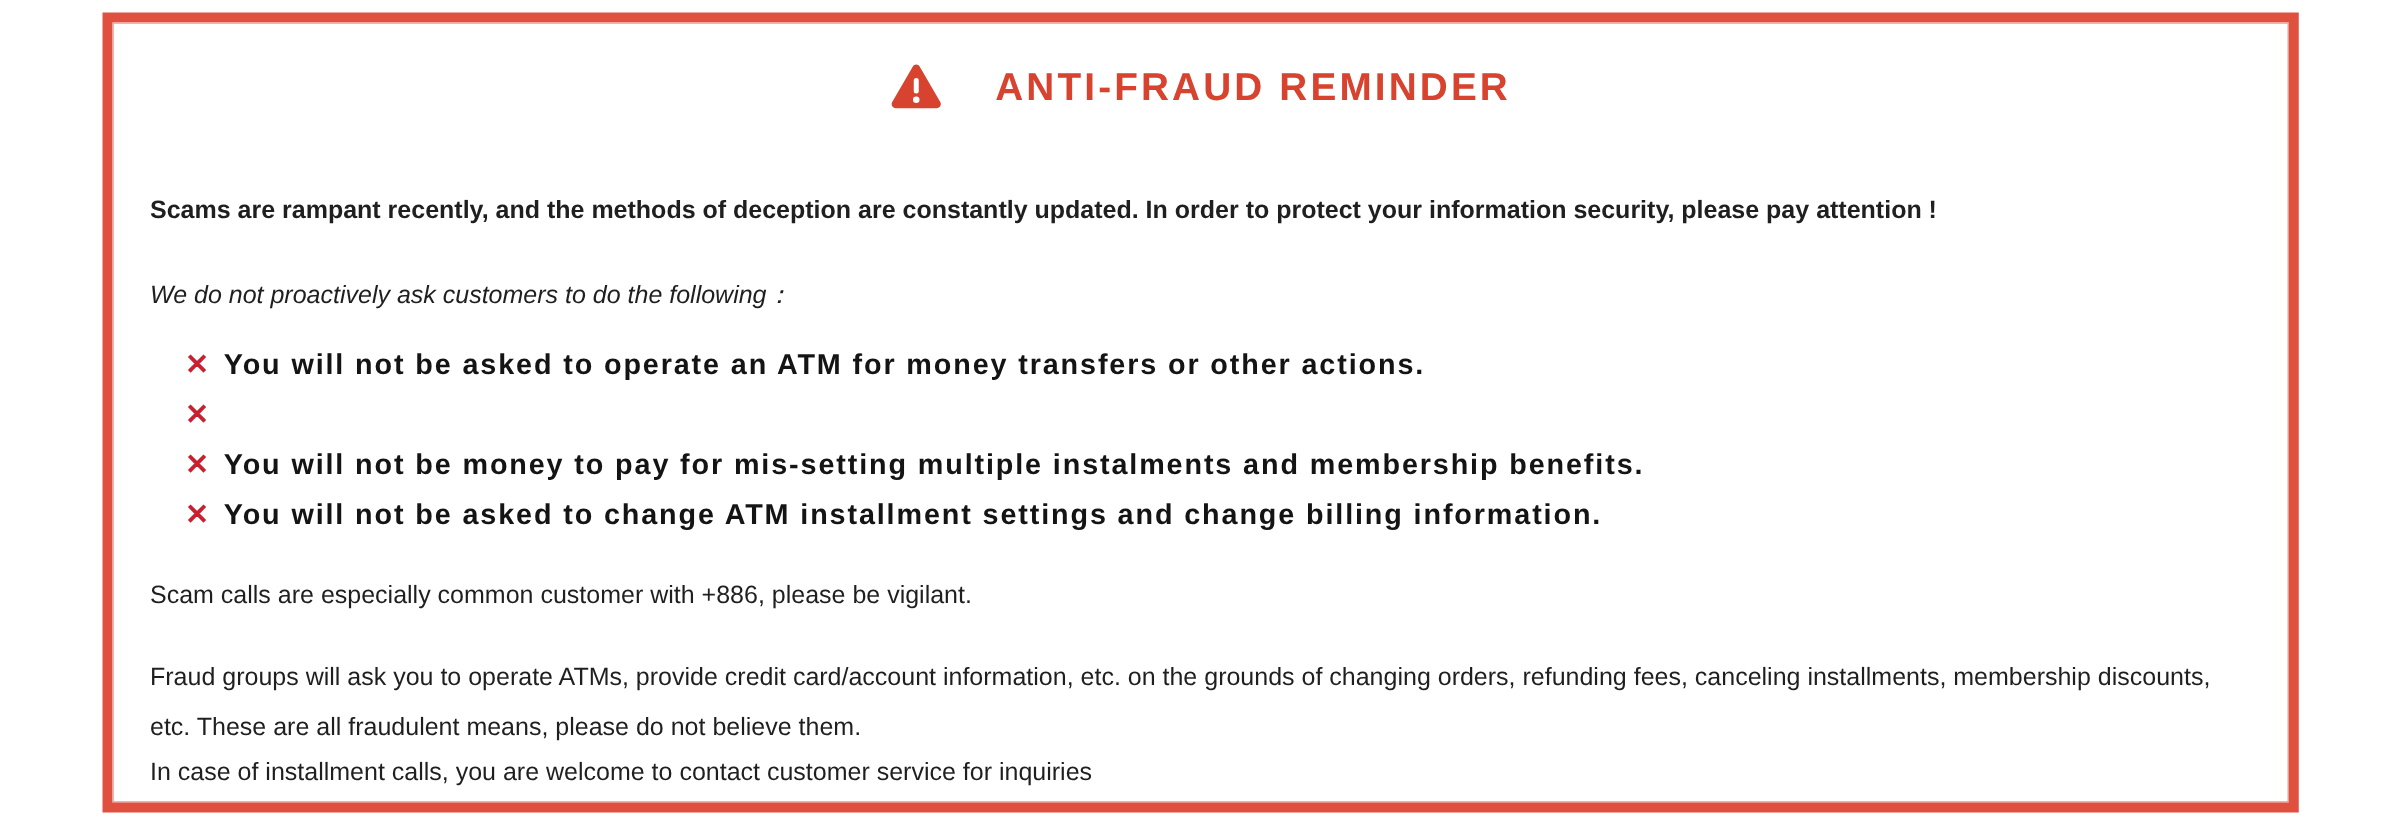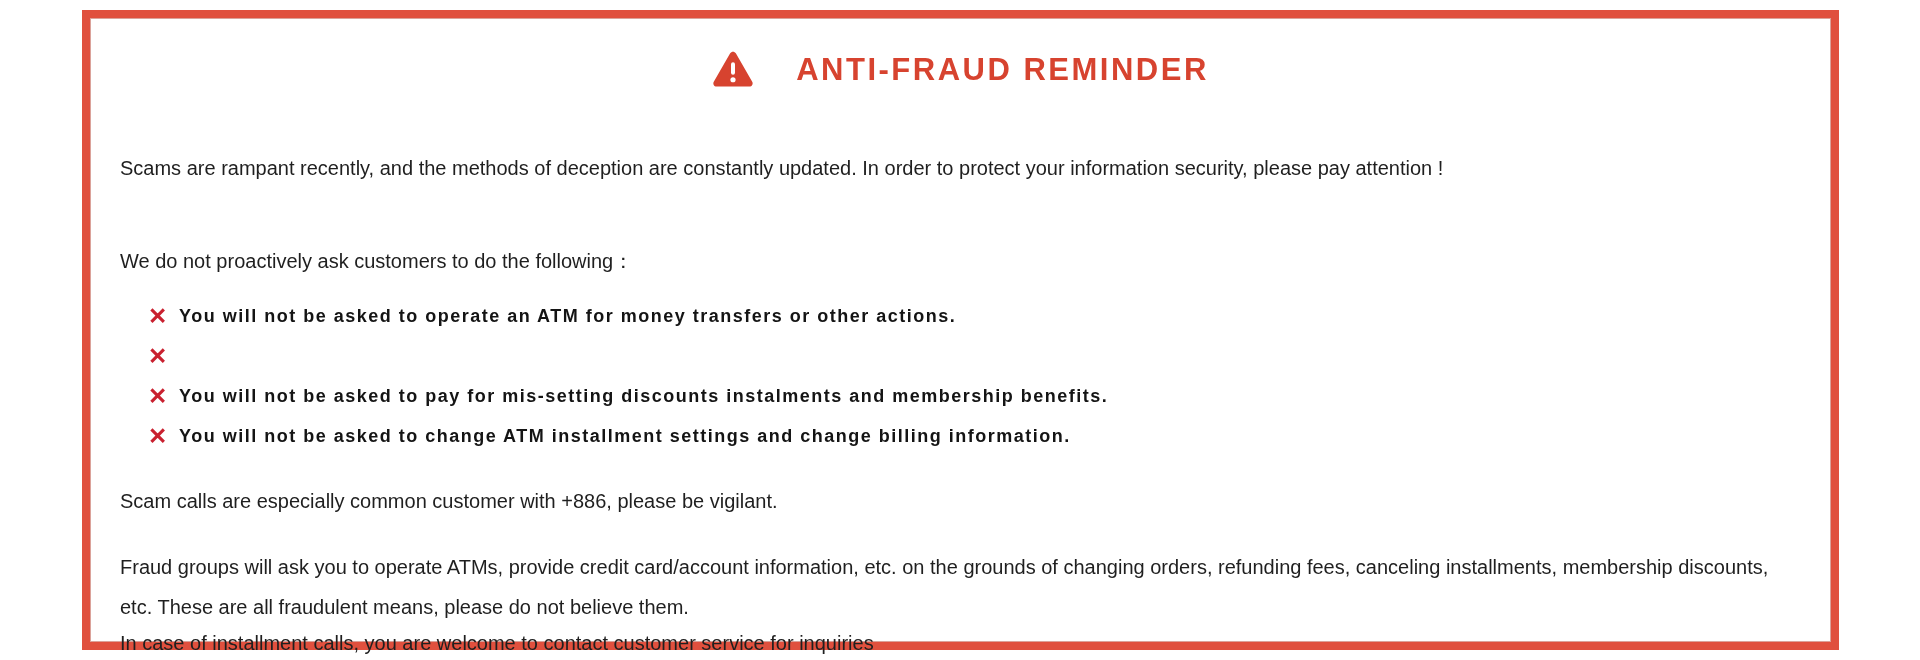--- a/index.html
+++ b/index.html
@@ -47,40 +47,40 @@
     font-weight: bold;
     letter-spacing: 2.5px;
     white-space: nowrap;
     margin-left: 28px;
   }
   .body-text {
     color: var(--text-color);
     font-size: 20px;
     line-height: 22px;
   }
-  .p-intro1 { margin-top: 65px; }
-  .p-intro2 { margin-top: 71px; }
+  .p-intro1 { margin-top: 65px; font-weight: bold; }
+  .p-intro2 { margin-top: 46px; font-style: italic; }
   .warning-list { margin-top: 33px; margin-left: 28px; }
   .warning-item {
     display: flex;
     align-items: center;
     height: 22px;
     margin-bottom: 18px;
   }
   .x-icon {
     color: var(--x-color);
     font-size: 23px;
     font-weight: bold;
     width: 22px;
     flex: 0 0 auto;
     line-height: 22px;
   }
   .warning-text {
     color: #141414;
-    font-size: 18px;
+    font-size: 23px;
     font-weight: bold;
     letter-spacing: 1.5px;
     margin-left: 9px;
     white-space: nowrap;
   }
   .p-scam { margin-top: 43px; }
   .p-fraud {
     margin-top: 35px;
     line-height: 40px;
     max-width: 1692px;
@@ -112,21 +112,21 @@
   <div class="warning-list">
     <div class="warning-item">
       <span class="x-icon">✕</span>
       <span class="warning-text">You will not be asked to operate an ATM for money transfers or other actions.</span>
     </div>
     <div class="warning-item">
       <span class="x-icon">✕</span>
     </div>
     <div class="warning-item">
       <span class="x-icon">✕</span>
-      <span class="warning-text">You will not be asked to pay for mis-setting discounts instalments and membership benefits.</span>
+      <span class="warning-text">You will not be money to pay for mis-setting multiple instalments and membership benefits.</span>
     </div>
     <div class="warning-item">
       <span class="x-icon">✕</span>
       <span class="warning-text">You will not be asked to change ATM installment settings and change billing information.</span>
     </div>
   </div>
 
   <p class="body-text p-scam">Scam calls are especially common customer with +886, please be vigilant.</p>
 
   <p class="body-text p-fraud">Fraud groups will ask you to operate ATMs, provide credit card/account information, etc. on the grounds of changing orders, refunding fees, canceling installments, membership discounts, etc. These are all fraudulent means, please do not believe them.</p>

